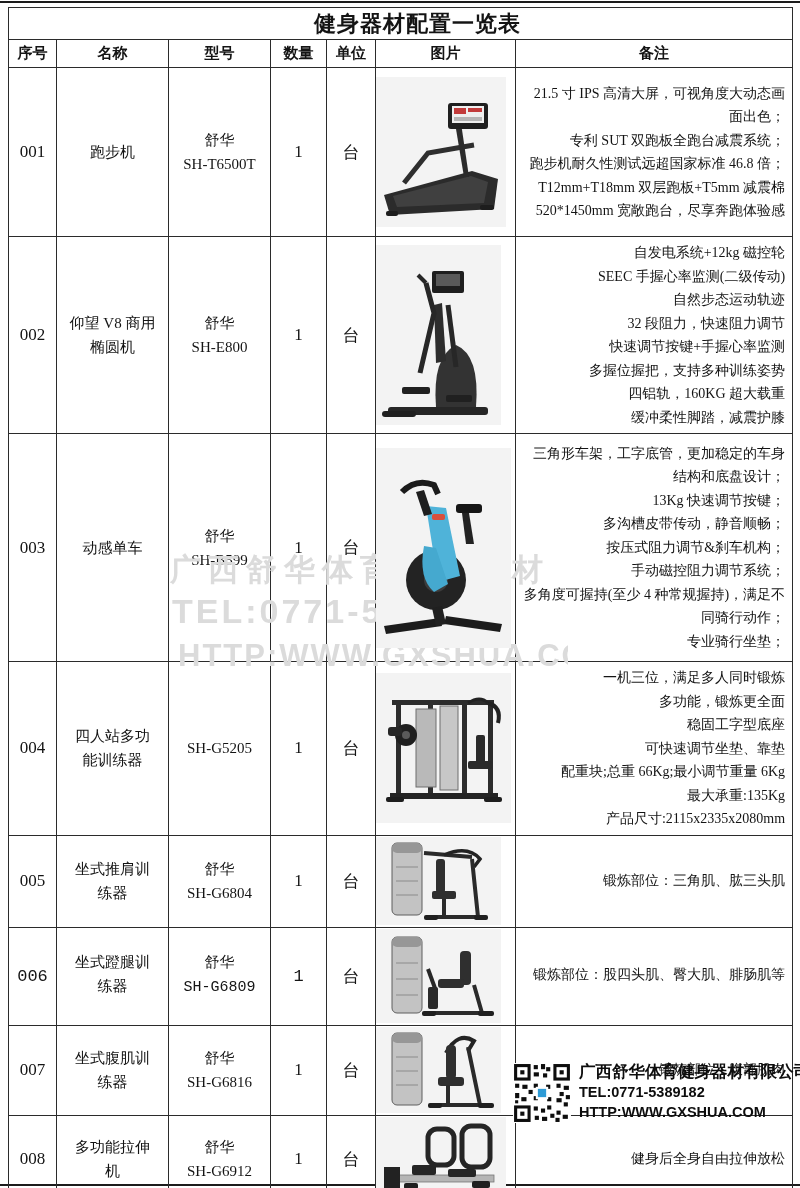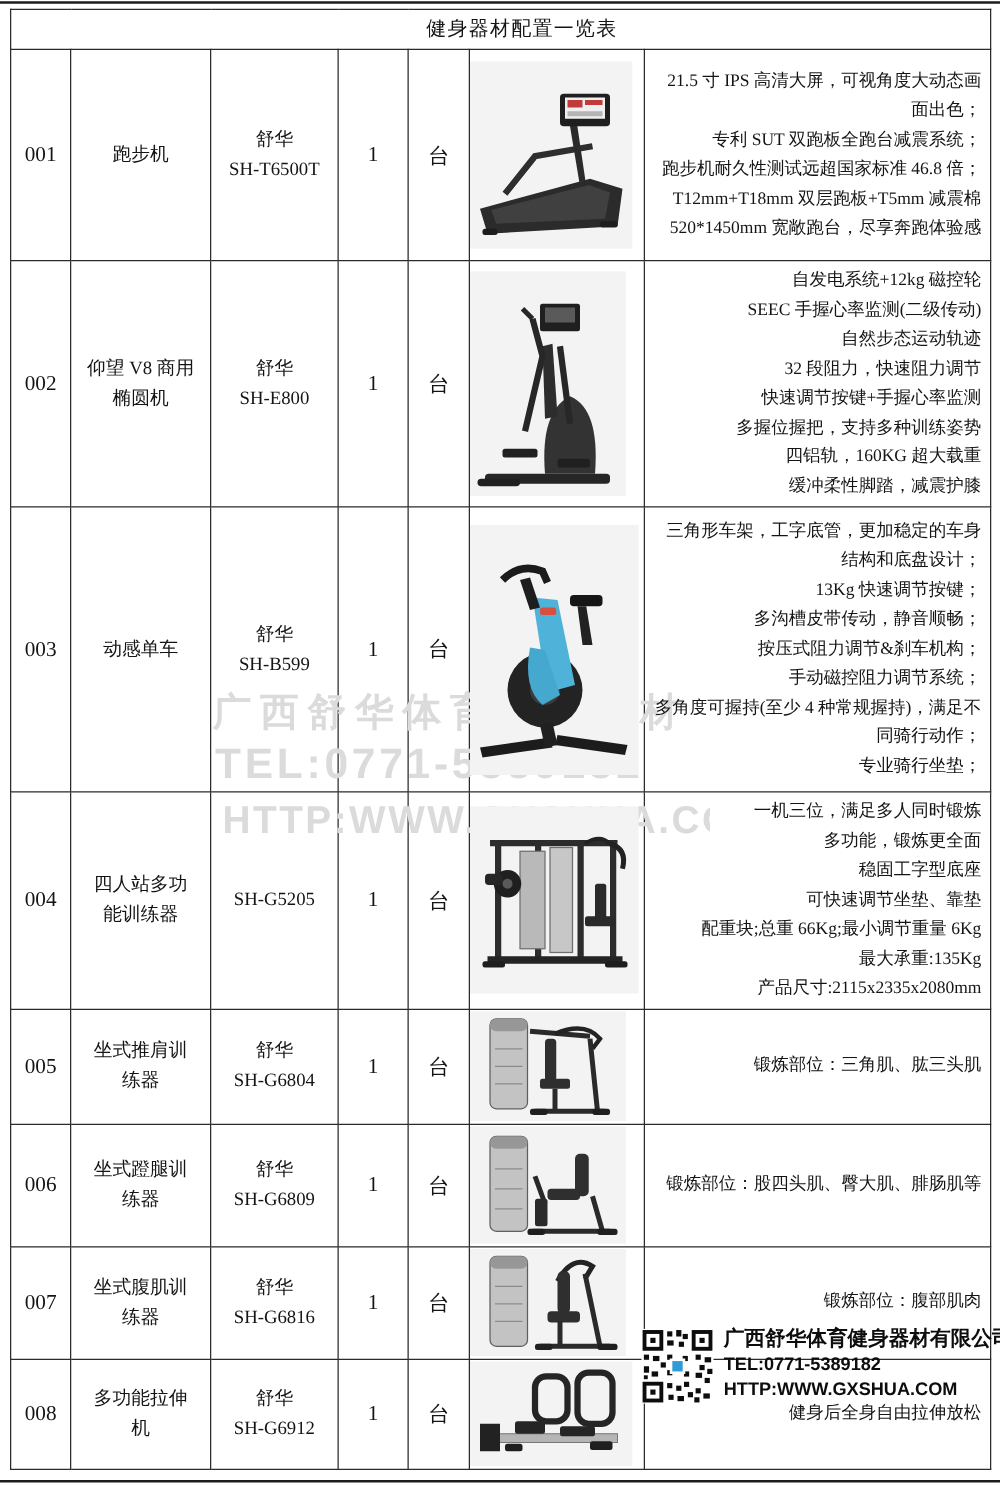--- a/index.html
+++ b/index.html
@@ -9,21 +9,21 @@
   }
   .edge-line{position:absolute;left:0;width:800px;height:2px;background:#1c1c1c;}
   #top-line{top:1px;}
   #bottom-line{top:1184px;}
 
   table{
     position:absolute;left:8px;top:7px;width:784px;
     border-collapse:collapse;table-layout:fixed;
   }
   td,th{border:1px solid #2b2b2b;text-align:center;vertical-align:middle;padding:0;}
-  .title-cell{font-size:16px;font-weight:normal;height:31px;letter-spacing:1px;padding-left:34px;}
+  .title-cell{font-size:22px;font-weight:bold;height:31px;letter-spacing:1px;padding-left:34px;}
   th{font-size:15px;height:27px;font-weight:bold;}
   .c-no,.c-qty,.c-unit{font-size:17px;}
   .c-name,.c-model{font-size:15px;}
   .c-name div,.c-model div{line-height:24px;}
   .c-rem{text-align:left;padding:4px 7px;font-size:14px;}
   .rline{line-height:23.5px;position:relative;z-index:2;text-align:right;}
   .c-img{vertical-align:middle;}
   .photo{position:relative;z-index:2;margin:0 auto;font-size:0;line-height:0;}
   .photo svg{display:block;}
 
@@ -57,20 +57,29 @@
       <col style="width:102px">
     <col style="width:56px">
       <col style="width:49px">
       <col style="width:140px">
     <col style="width:277px">
   </colgroup>
   <thead>
     <tr>
       <td class="title-cell" colspan="7">健身器材配置一览表</td>
     </tr>
+    <tr id="header-row">
+        <th>序号</th>
+        <th>名称</th>
+        <th>型号</th>
+        <th>数量</th>
+        <th>单位</th>
+        <th>图片</th>
+        <th>备注</th>
+      </tr>
   </thead>
   <tbody id="table-body">
       <tr style="height: 169px;">
         <td class="c-no">001</td>
         <td class="c-name">
           <div>跑步机</div>
         </td>
         <td class="c-model">
           <div>舒华</div>
           <div>SH-T6500T</div>
@@ -258,21 +267,21 @@
               <path d="M68,62 L68,80 M96,22 L102,80 M52,80 L108,80" stroke="#2a2a2a" stroke-width="4" fill="none"></path>
               <rect x="48" y="78" width="14" height="5" rx="2" fill="#1f1f1f"></rect>
               <rect x="98" y="78" width="14" height="5" rx="2" fill="#1f1f1f"></rect>
             </svg>
           </div>
         </td>
         <td class="c-rem">
           <div class="rline">锻炼部位：三角肌、肱三头肌</div>
         </td>
       </tr>
-      <tr style="height: 98px;">
+      <tr style="height: 98px; font-family: Liberation Mono, monospace;">
         <td class="c-no">006</td>
         <td class="c-name">
           <div>坐式蹬腿训</div>
           <div>练器</div>
         </td>
         <td class="c-model">
           <div>舒华</div>
           <div>SH-G6809</div>
         </td>
         <td class="c-qty">1</td>

